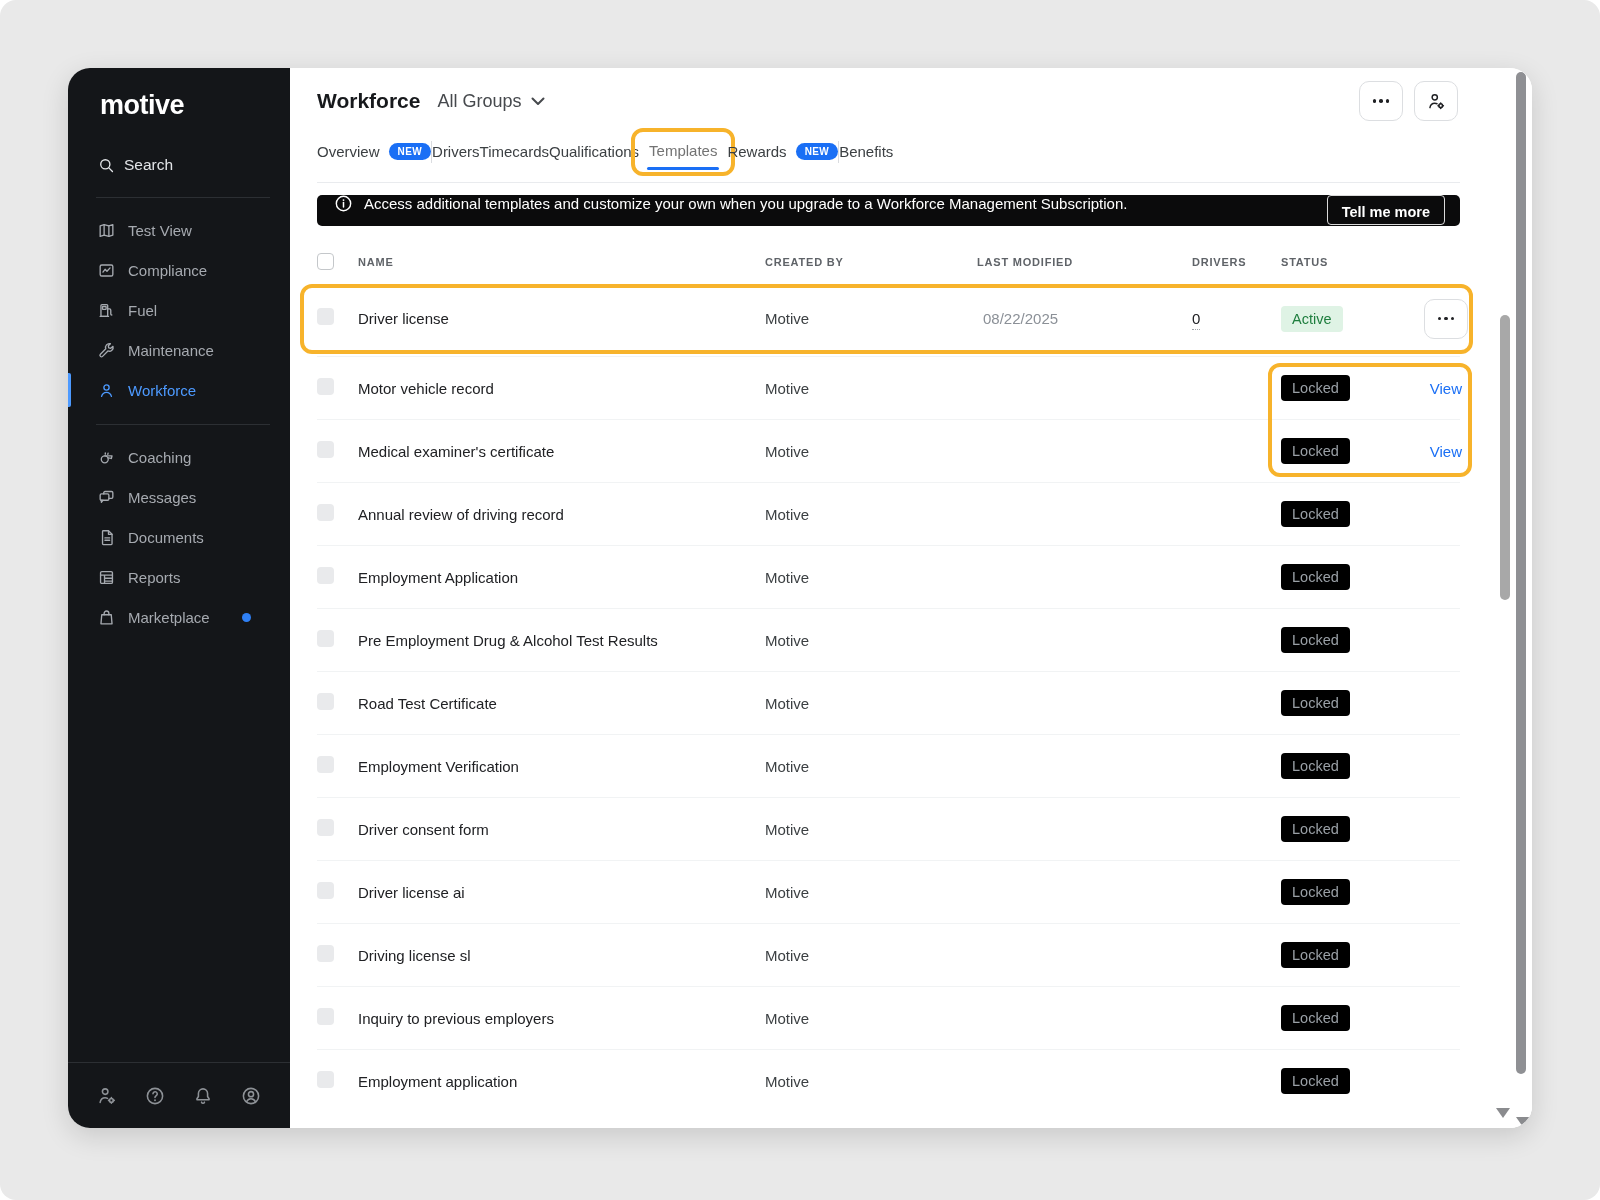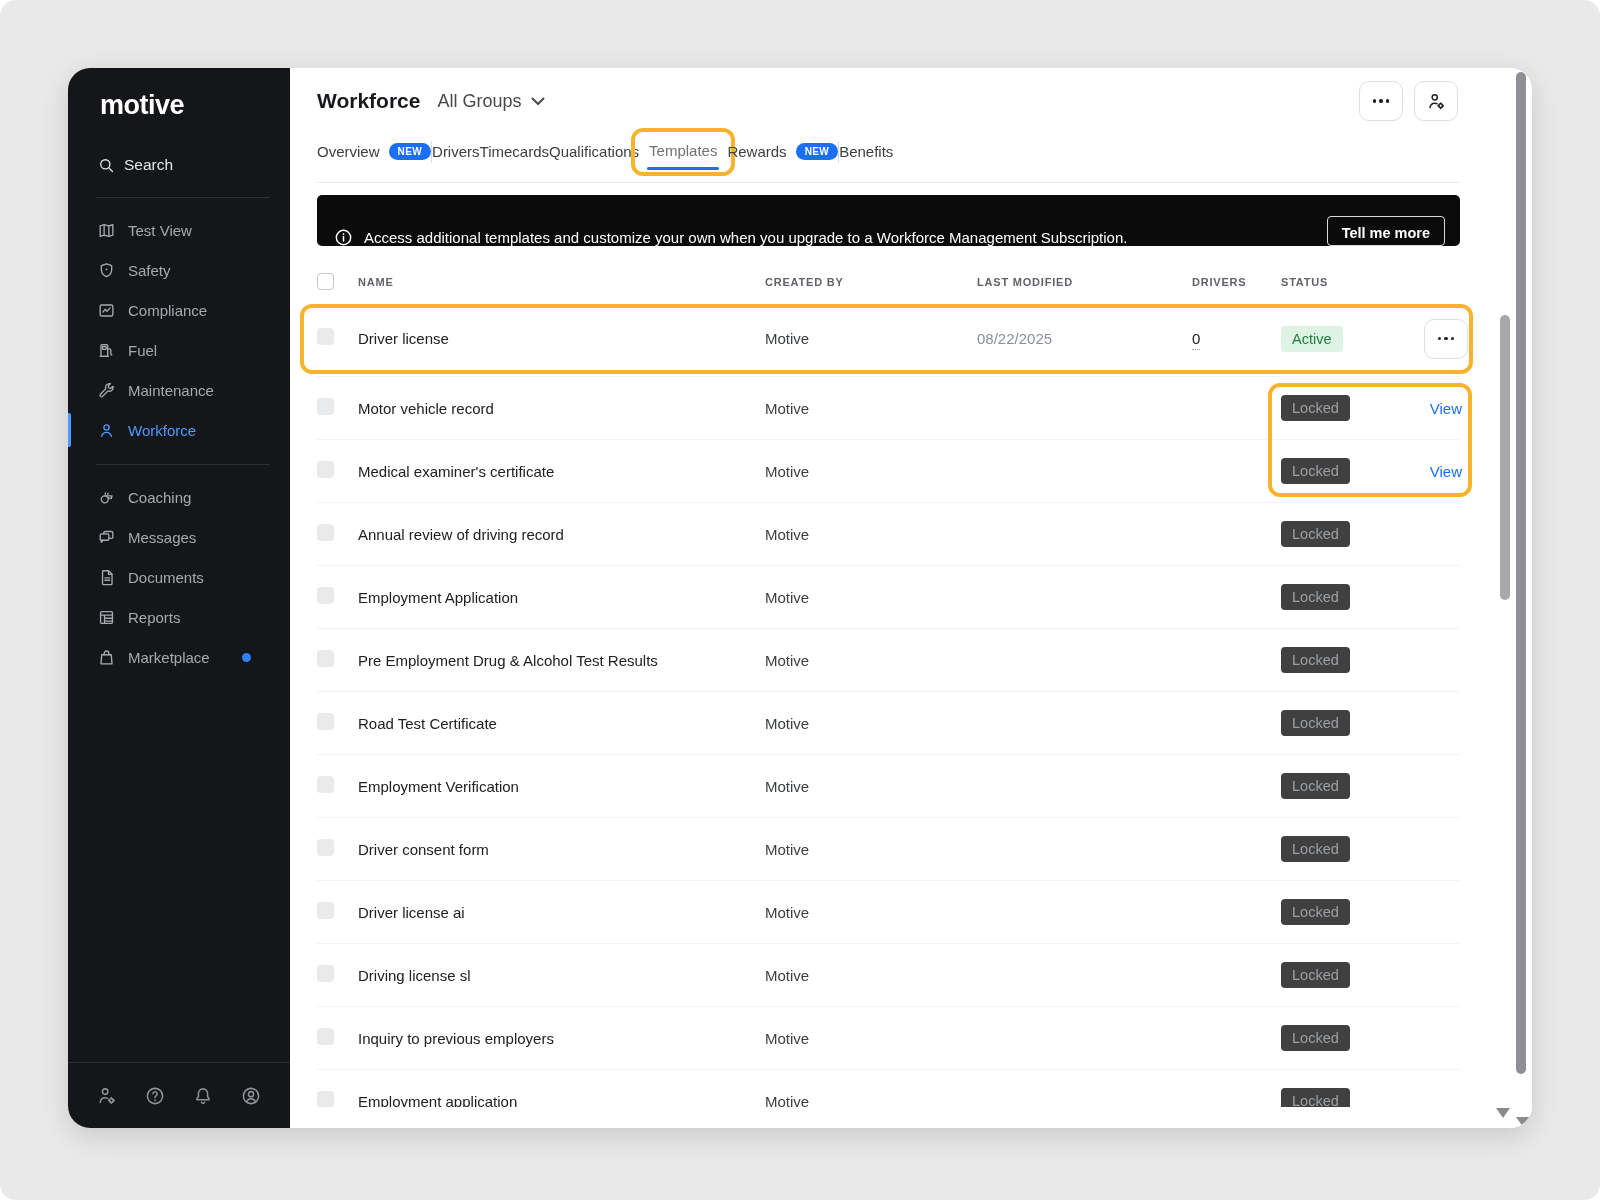--- a/index.html
+++ b/index.html
@@ -37,43 +37,43 @@
   .dots i { width:3.5px; height:3.5px; border-radius:50%; background:#202124; }
 
   .tabs { display:flex; align-items:center; margin:0 72px 0 27px; height:62px; border-bottom:1px solid #e9ebee; font-size:15px; color:#3c4043; }
   .tab { display:flex; align-items:center; gap:9px; cursor:pointer; white-space:nowrap; }
   .tab-divider { width:1px; height:22px; background:#dadce0; }
   .badge-new { background:#1a6ff5; color:#fff; font-size:10px; font-weight:700; padding:3px 9px; border-radius:10px; letter-spacing:.4px; }
   .hl-tab { display:inline-flex; border:4px solid #f7b32b; border-radius:12px; padding:10px 14px 13px; margin:0 -8px; }
   .tab.active { color:#737373; position:relative; }
   .tab.active::after { content:''; position:absolute; left:-2px; right:-2px; bottom:-11px; height:3px; background:#1a6ff5; border-radius:3px; }
 
-  .banner { margin:12px 72px 0 27px; height:51px; background:#0b0b0c; border-radius:5px; display:flex; align-items:flex-end; padding:0 8px 0 18px; color:#fff; gap:12px; }
+  .banner { margin:12px 72px 0 27px; height:31px; background:#0b0b0c; border-radius:5px; display:flex; align-items:flex-start; padding:0 8px 0 18px; color:#fff; gap:12px; }
   .banner-text { font-size:15px; font-weight:500; flex:1; }
   .banner-btn { height:30px; padding:8px 14px; background:transparent; color:#fff; border:1px solid rgba(255,255,255,.85); border-radius:4px; font-weight:700; font-size:14.5px; margin-right:7px; font-family:inherit; cursor:pointer; }
   .info-ic { width:17px; height:17px; flex:none; }
 
   .grid-cols { display:grid; grid-template-columns:41px 407px 212px 215px 89px 1fr; align-items:center; }
   .thead { margin:17px 72px 0 27px; height:38px; font-size:11px; font-weight:700; color:#5f6368; letter-spacing:.8px; }
   .checkbox { width:17px; height:17px; border-radius:4px; display:inline-block; cursor:pointer; }
   .checkbox.outline { border:1.5px solid #c4c7ca; background:#fff; }
   .checkbox.filled { background:#e9eaec; }
 
   .tbody { position:relative; margin:0 72px 0 27px; }
   .row { height:63px; border-bottom:1px solid #f1f3f4; }
   .row.first { height:76px; position:relative; border-bottom:1px solid #f1f3f4; }
   .row.first::after { content:''; position:absolute; left:-17px; right:-13px; top:3px; bottom:2px; border:4px solid #f7b32b; border-radius:12px; pointer-events:none; }
   .cell.name { font-size:15px; color:#202124; }
   .cell.created { font-size:15px; color:#3c4043; }
-  .cell.modified { font-size:15px; color:#8b9097; }
+  .cell.modified { font-size:15px; color:#8b9097;margin-left:6px; }
   .cell.drivers span { font-size:15px; color:#202124; border-bottom:1.5px dotted #a0a4a9; padding-bottom:2px; cursor:pointer; }
   .cell.statusact { display:flex; align-items:center; justify-content:space-between; height:100%; }
   .badge { font-size:14.5px; padding:5px 11px; border-radius:4px; }
   .badge.active { background:#dff3e5; color:#1e7e3e; }
-  .badge.locked { background:#404040; color:#9aa0a6; }
+  .badge.locked { background:#000000; color:#9aa0a6; }
   .view-link { color:#1a6ff5; font-size:15px; margin-right:-2px; cursor:pointer; text-decoration:none; }
   .menu-btn { margin-right:-8px; }
   .locked-view-highlight { position:absolute; left:951px; top:82px; width:204px; height:114px; border:4px solid #f7b32b; border-radius:12px; pointer-events:none; z-index:3; }
   .bottom-mask { position:absolute; left:0; right:0; top:1039px; height:24px; background:#fff; z-index:5; }
 
   
   .outer-thumb { position:absolute; right:6px; width:10px; top:4px; height:1002px; background:#8f9094; border-radius:6px; z-index:20; }
   .inner-thumb { position:absolute; right:22px; width:10px; top:247px; height:285px; background:#a8a8a8; border-radius:5px; z-index:20; }
   .tri-down { position:absolute; width:0; height:0; border-left:7px solid transparent; border-right:7px solid transparent; border-top:10px solid #8a8b8e; z-index:21; }
   .tri-inner { right:22px; top:1040px; }
@@ -99,29 +99,20 @@
       <div class="sb-divider"></div>
       <div class="nav" id="nav-primary">
           <div class="nav-item">
             <span class="icon">
               <svg viewBox="0 0 24 24" fill="none" stroke="currentColor" stroke-width="1.7" stroke-linecap="round" stroke-linejoin="round">
                 <path d="M9 4.5L4 6.2v13.3l5-1.7 6 1.7 5-1.7V4.5l-5 1.7-6-1.7z"></path>
                 <path d="M9 4.5v13.3M15 6.2v13.3"></path>
               </svg>
             </span>
             <span class="nav-label">Test View</span>
-          </div>
-          <div class="nav-item">
-            <span class="icon">
-              <svg viewBox="0 0 24 24" fill="none" stroke="currentColor" stroke-width="1.7" stroke-linecap="round" stroke-linejoin="round">
-                <path d="M12 3.5l6.5 2.3v4.8c0 4.2-2.7 7.6-6.5 9-3.8-1.4-6.5-4.8-6.5-9V5.8z"></path>
-                <circle cx="12" cy="10.6" r="1.2" fill="currentColor" stroke="none"></circle>
-              </svg>
-            </span>
-            <span class="nav-label">Safety</span>
           </div>
           <div class="nav-item">
             <span class="icon">
               <svg viewBox="0 0 24 24" fill="none" stroke="currentColor" stroke-width="1.7" stroke-linecap="round" stroke-linejoin="round">
                 <rect x="4" y="5" width="16" height="14" rx="2"></rect>
                 <polyline points="7.5,14 10.2,10.5 12.6,13 16.5,8.7"></polyline>
               </svg>
             </span>
             <span class="nav-label">Compliance</span>
           </div>

